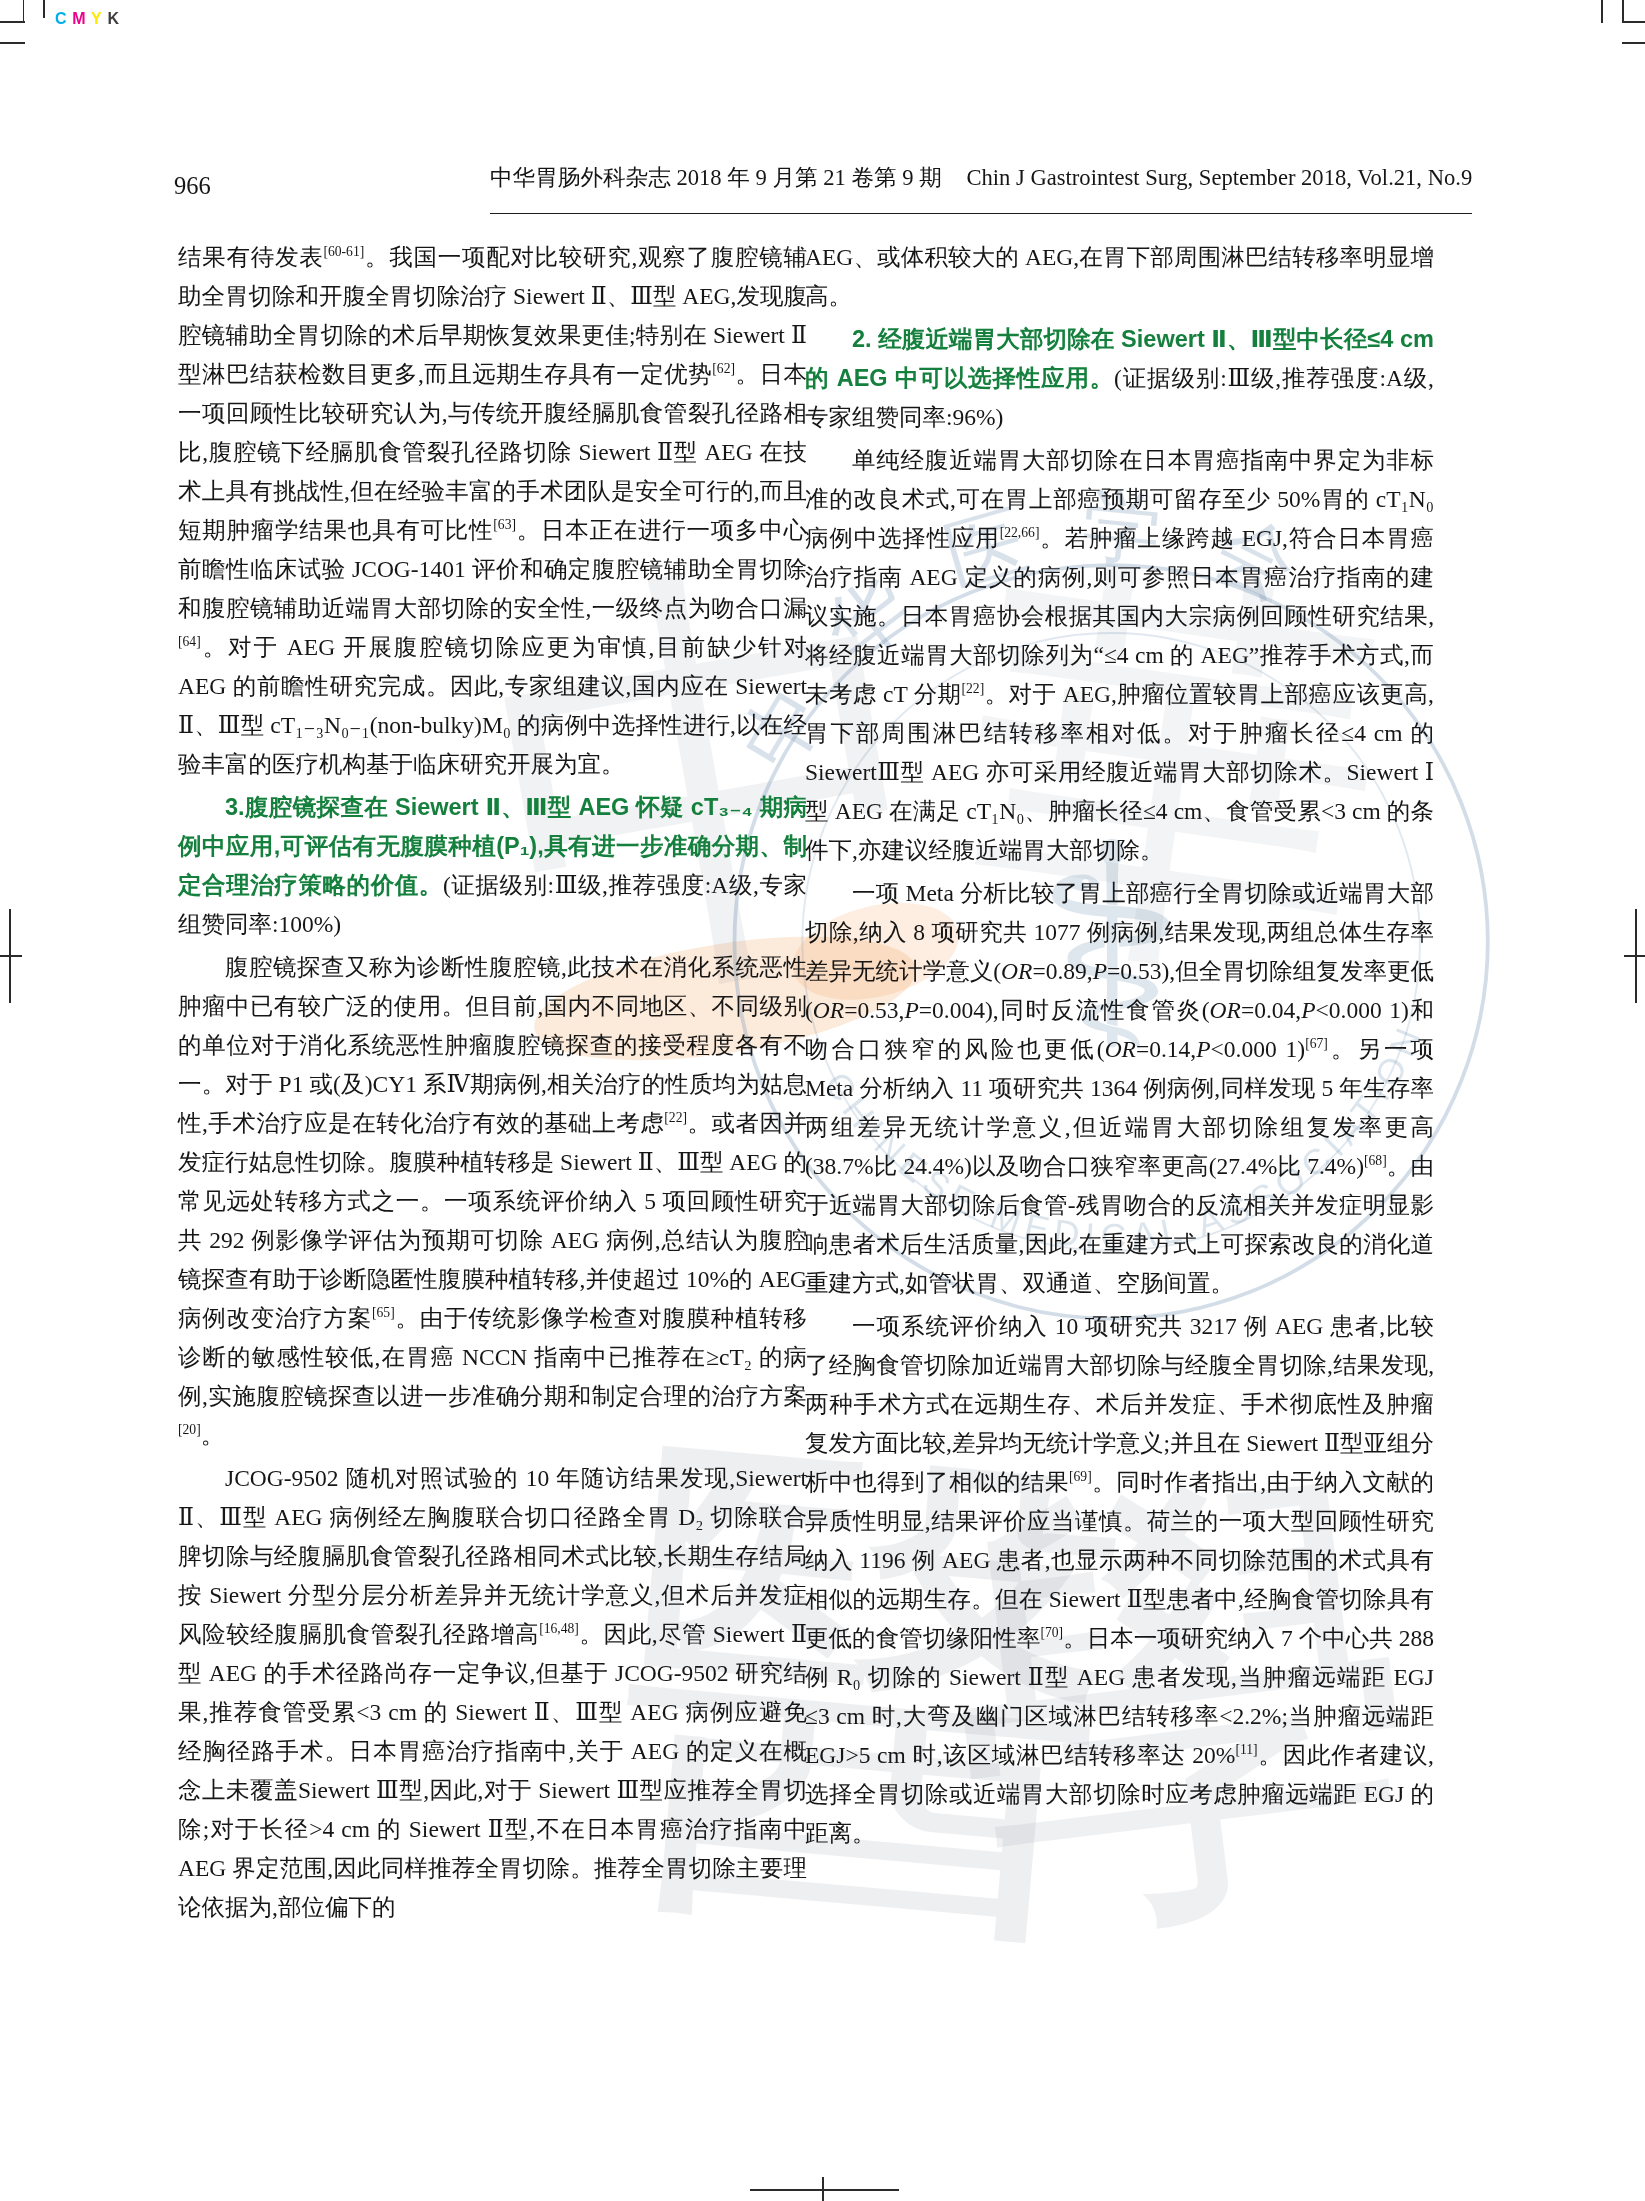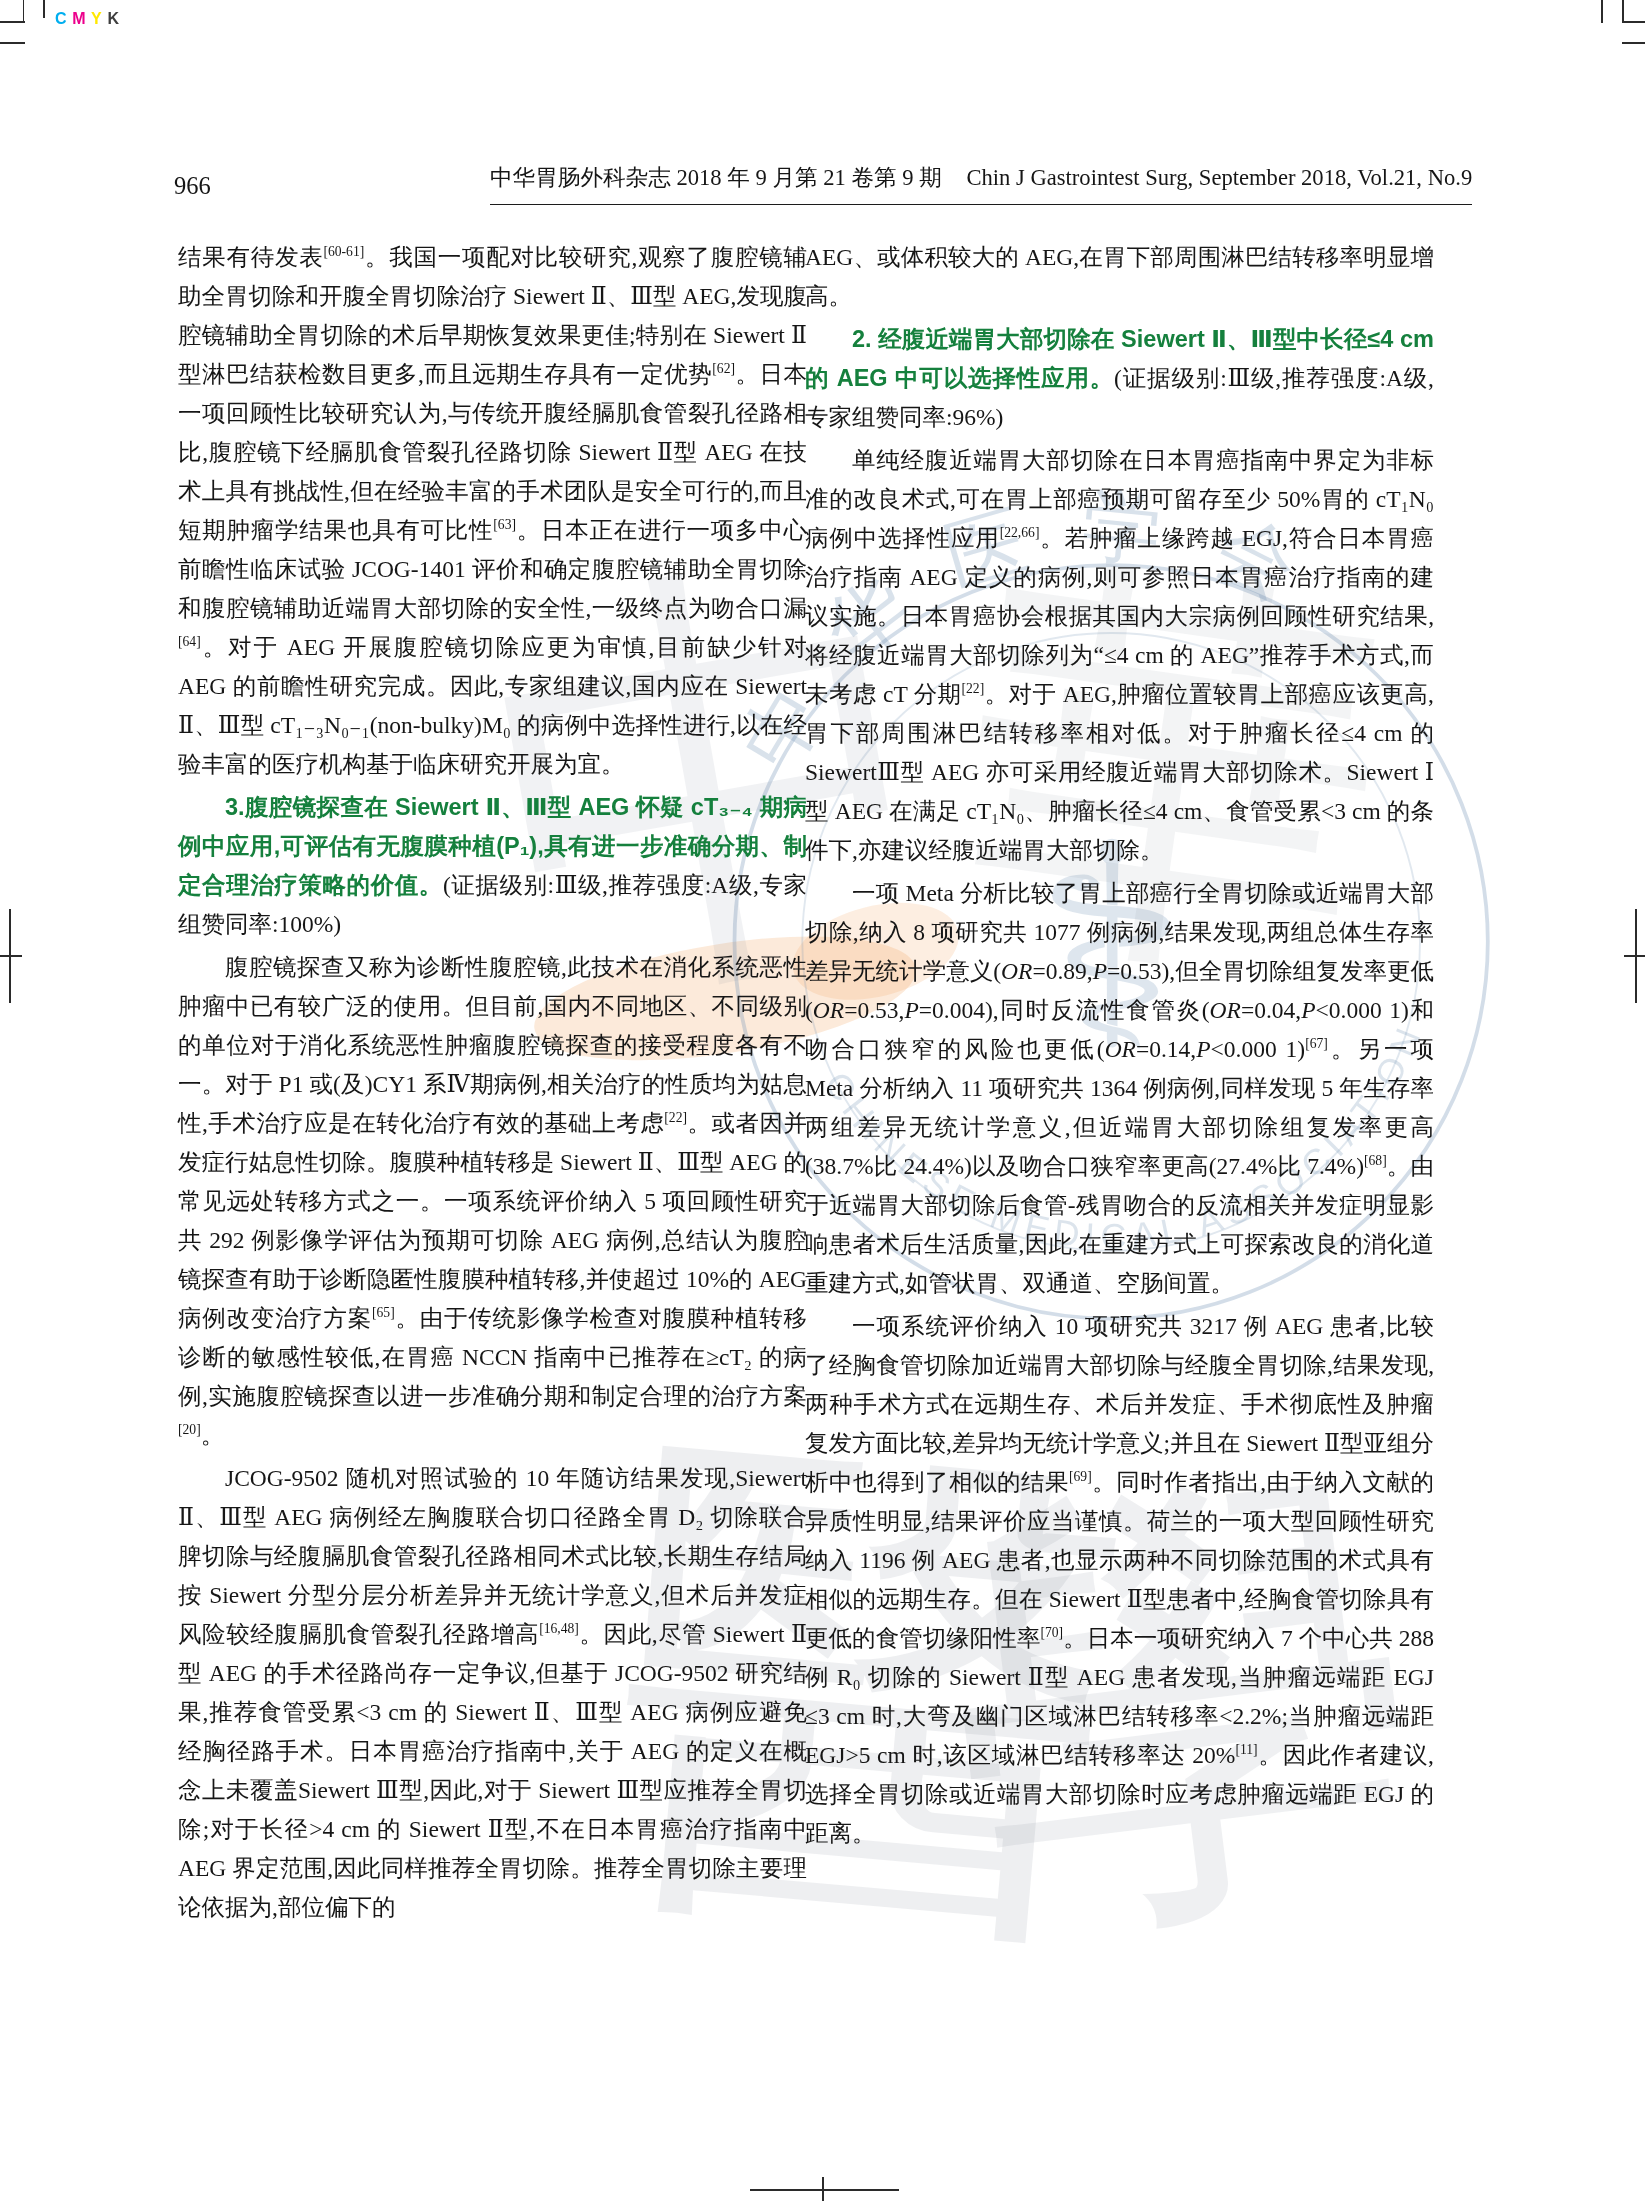--- a/index.html
+++ b/index.html
@@ -16,21 +16,21 @@
     font-weight:700;font-size:16px;letter-spacing:5.6px;line-height:16px;
   }
   
   .header{position:absolute;left:0;top:164px;width:100%;height:40px;}
   .page-number{
     position:absolute;left:174px;top:8px;font-size:24.5px;line-height:28px;
   }
   .journal-line{
     position:absolute;left:490px;right:174px;top:0;text-align:center;
     font-size:22.6px;line-height:28px;white-space:nowrap;
-    border-bottom:1.9px solid #1c1c1c;padding-bottom:12px;
+    border-bottom:1.9px solid #1c1c1c;padding-bottom:21px;
   }
   .journal-line .en{margin-left:24.5px;}
   
   .col{
     position:absolute;top:234px;width:637px;
     font-size:23.5px;line-height:39px;text-align:justify;z-index:2;
   }
   .col-left{left:174px;}
   .col-right{left:801px;}
   .col p{margin:4px;padding:0;}

